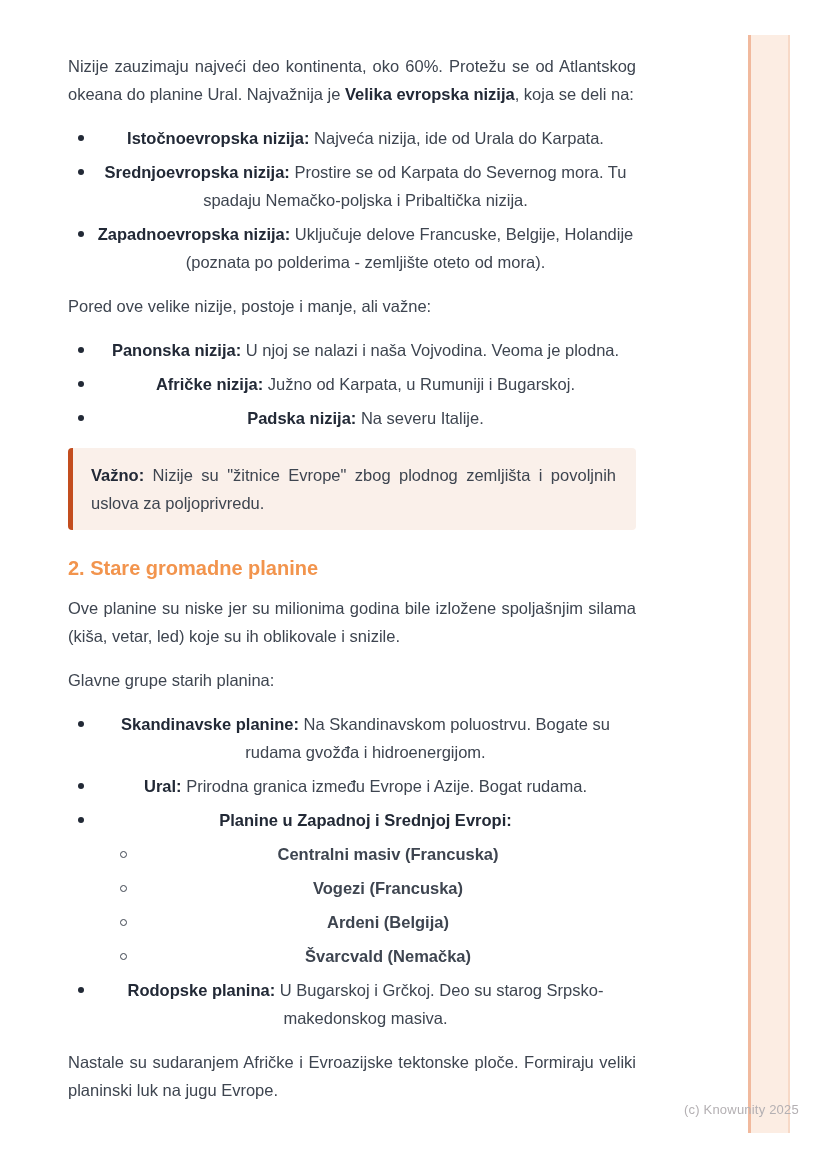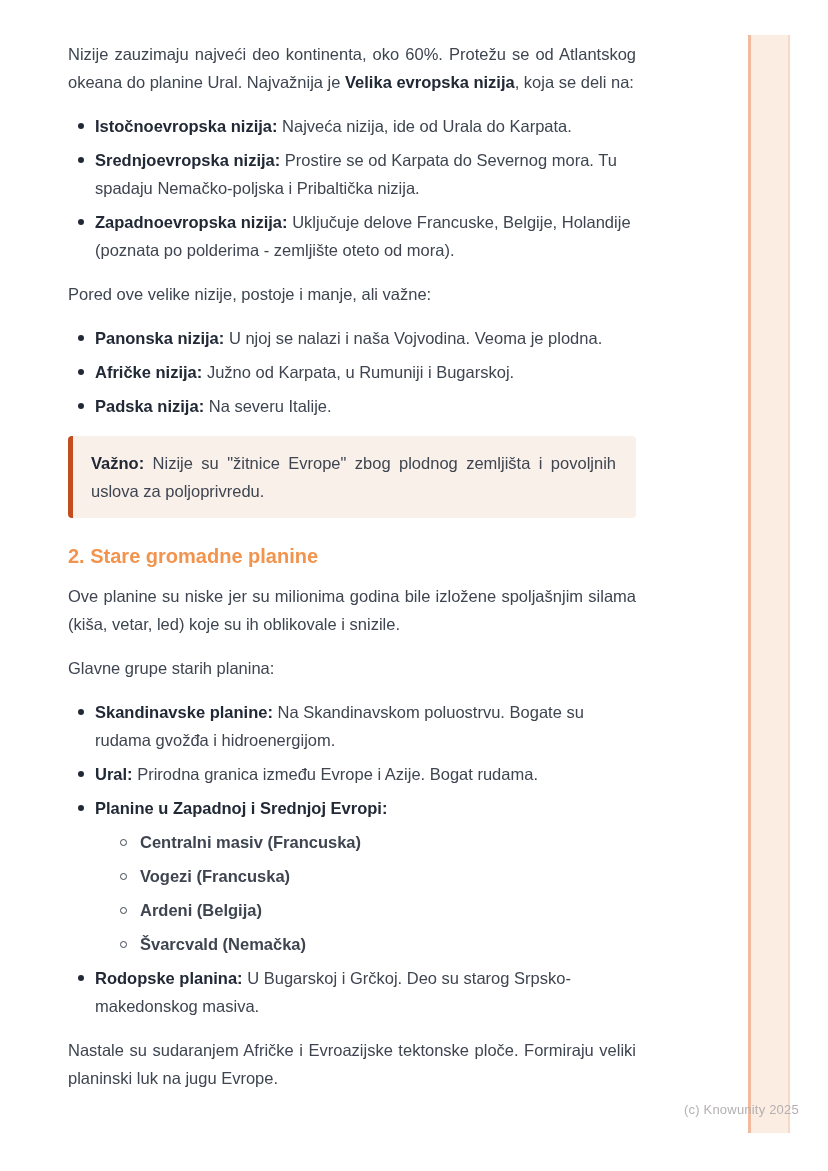--- a/index.html
+++ b/index.html
@@ -29,31 +29,31 @@
     top: 1102px;
     font-size: 13px;
     letter-spacing: 0.2px;
     color: var(--watermark-color, #b4b0b3);
     z-index: 2;
     white-space: nowrap;
   }
   .content {
     position: absolute;
     left: 68px;
-    top: 40px;
+    top: 52px;
     width: 568px;
     color: var(--text-color, #3e4550);
     font-size: 16.5px;
     line-height: 28px;
     z-index: 3;
   }
   .content p { margin: 0 0 16px; }
   .content p.just { text-align: justify; }
   strong { color: var(--bold-color, #222936); font-weight: bold; }
-  ul { list-style: none; margin: 0 0 16px; padding: 0; }
+  ul { list-style: none; margin: 0 0 16px; padding: 0; text-align: center; }
   li { position: relative; padding-left: 27px; margin-bottom: 6px; }
   .marker {
     position: absolute;
     left: 10px;
     top: 11px;
     width: 6px;
     height: 6px;
     border-radius: 50%;
   }
   .marker.dot { background: var(--bold-color, #222936); }

